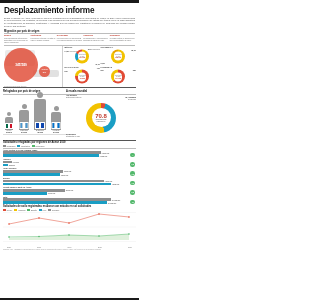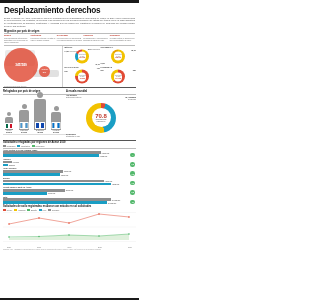--- a/index.html
+++ b/index.html
@@ -135,21 +135,21 @@
   .botbar{height:2px;background:#1a1a1a;position:absolute;bottom:0;left:0;right:0;}
 </style>
 </head>
 <body>
 
 <div class="page">
 
   <div class="topbar"></div>
 
   <div class="hdr">
-    <div class="title">Desplazamiento derechos</div>
+    <div class="title">Desplazamiento informe</div>
     <div class="standfirst">Según el informe de Acnur, decenas de miles de personas fueron desplazadas de sus países de origen en 2019 como consecuencia de la persecución, los conflictos, la violencia o las violaciones a los derechos humanos. Se estima que tras la ola de la crisis migratoria de Centroamérica, El Salvador, Guatemala y Honduras son los países que registraron a millones de personas que buscan refugio fuera de sus fronteras.</div>
     <div class="sec-h">Migración por país de origen</div>
     <div class="hair"></div>
     <div class="origin-strip">
       <div class="ocell">
         <div class="onm">México</div>
         <div class="otx">Los desplazados internos han aumentado por la violencia del crimen organizado.</div>
       </div>
       <div class="ocell">
         <div class="onm">Guatemala</div>

